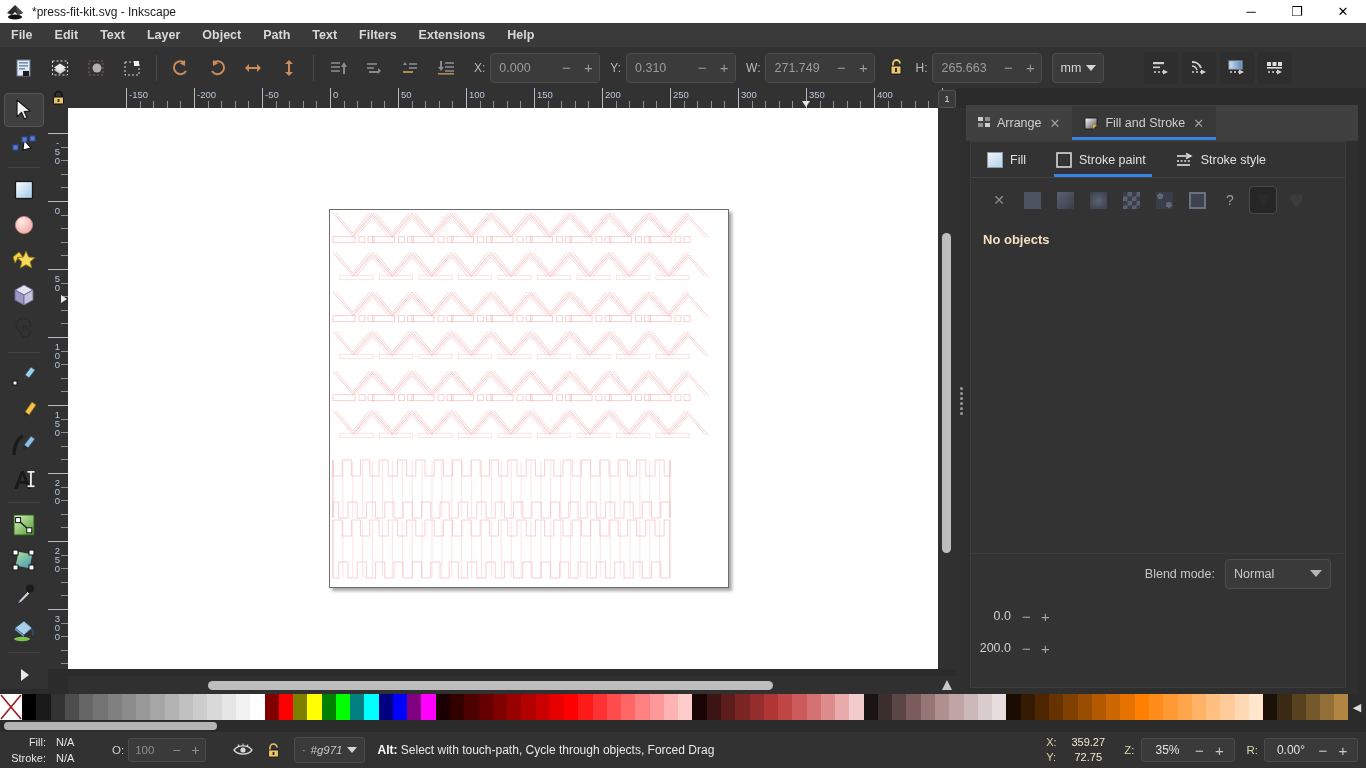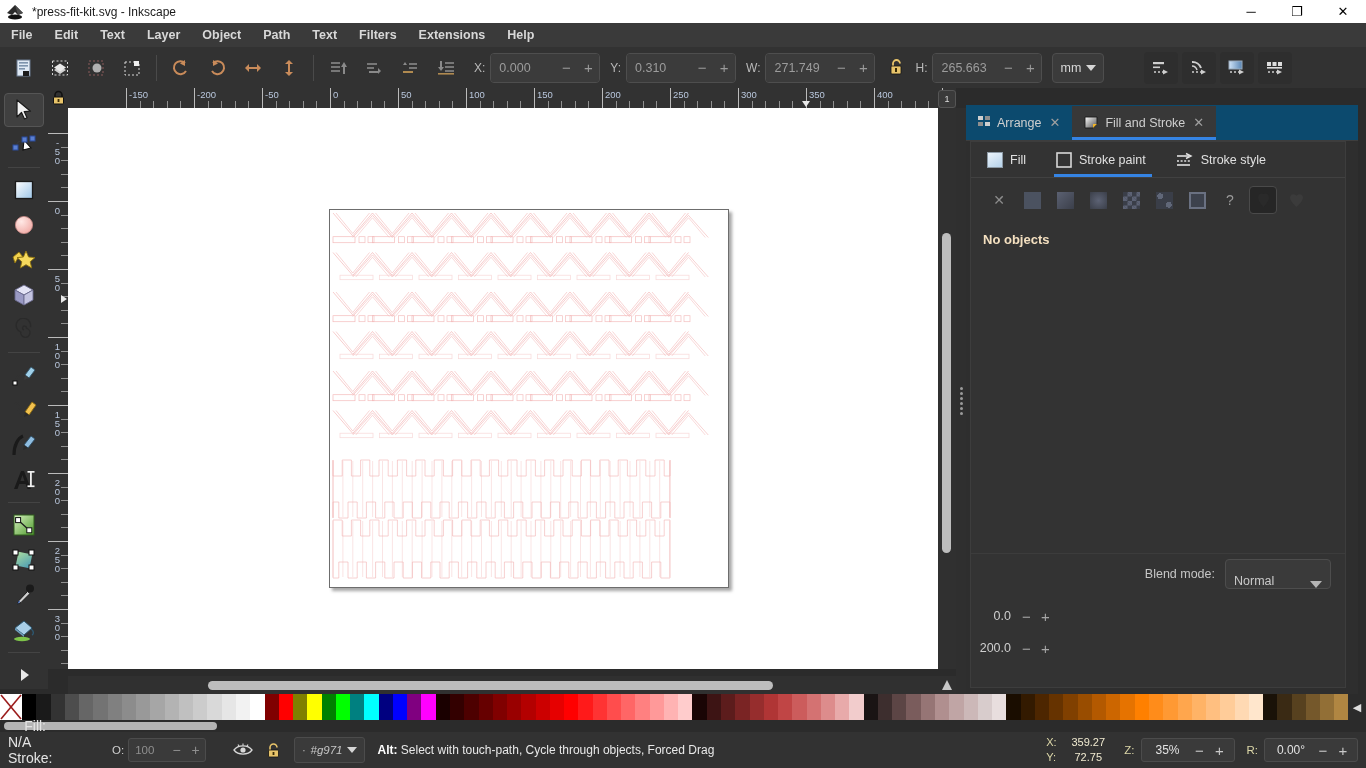--- a/index.html
+++ b/index.html
@@ -154,21 +154,21 @@
   }
   .dock-dots { display: flex; flex-direction: column; gap: 2px; }
   .dock-dots i { width: 3px; height: 3px; background: #9a9a9a; border-radius: 50%; display: block; }
 
   
   .rpanel {
     position: absolute; top: 105px; left: 966px; width: 392px; height: 589px;
     background: #2e2e2e;
   }
   .panel-tabs {
-    height: 36px; background: #0c4a6e; display: flex; align-items: center;
+    height: 36px; background: #404040; display: flex; align-items: flex-end;
     border-bottom: 1px solid #3d3d3d;
   }
   .ptab {
     height: 34px; display: flex; align-items: center; gap: 6px; padding: 0 12px;
     font-size: 12.5px; color: #cfcfcf; position: relative;
   }
   .ptab.active { background: #383838; }
   .ptab.active::after {
     content: ""; position: absolute; left: 0; right: 0; bottom: 0; height: 3px; background: #3584e4;
   }
@@ -205,21 +205,21 @@
   }
 
   .blend-row {
     position: absolute; left: 0; right: 0; bottom: 94px; height: 40px;
     display: flex; align-items: center; justify-content: flex-end;
     padding-right: 14px; gap: 10px; border-top: 1px solid #3c3c3c;
   }
   .blend-lbl { font-size: 12.5px; color: #c6c6c6; }
   .blend-sel {
     width: 106px; height: 30px; background: #3a3a3a; border: 1px solid #4d4d4d;
-    border-radius: 4px; display: flex; align-items: flex-end; padding: 0 8px;
+    border-radius: 4px; display: flex; align-items: center; padding: 0 8px;
     font-size: 12.5px; color: #c9c9c9;
   }
   .blend-sel .caret-d2 {
     margin-left: auto; width: 0; height: 0;
     border-left: 6px solid transparent; border-right: 6px solid transparent; border-top: 7px solid #b5b5b5;
   }
   .slider-row {
     position: absolute; left: 4px; right: 6px; height: 28px;
     display: flex; align-items: center;
   }
@@ -255,21 +255,21 @@
     position: absolute; left: 4px; top: 2px; width: 213px; height: 8px;
     background: #b4b4b4; border-radius: 4px;
   }
 
   
   .statusbar {
     position: absolute; top: 732px; left: 0; width: 1366px; height: 36px;
     background: #323232; display: flex; align-items: center;
   }
   .fs-block { width: 100px; padding-left: 8px; }
-  .fs-line { display: flex; font-size: 14px; color: #dcdcdc; line-height: 16px; flex-direction: column; }
+  .fs-line { display: flex; font-size: 11px; color: #dcdcdc; line-height: 16px; }
   .fs-key { width: 48px; text-align: right; padding-right: 10px; color: #e4e4e4; }
   .fs-val { color: #e4e4e4; }
   .op-label { font-size: 11.5px; color: #cfcfcf; margin-left: 12px; margin-right: 4px; }
   .op-box {
     height: 24px; background: #3a3a3a; border: 1px solid #4c4c4c; border-radius: 3px;
     display: flex; align-items: center;
   }
   .op-val { font-size: 11.5px; color: #8f8f8f; width: 38px; padding-left: 6px; }
   .op-b { width: 19px; text-align: center; font-size: 14px; color: #8f8f8f; }
   .st-icon { width: 30px; display: flex; align-items: center; justify-content: center; }

